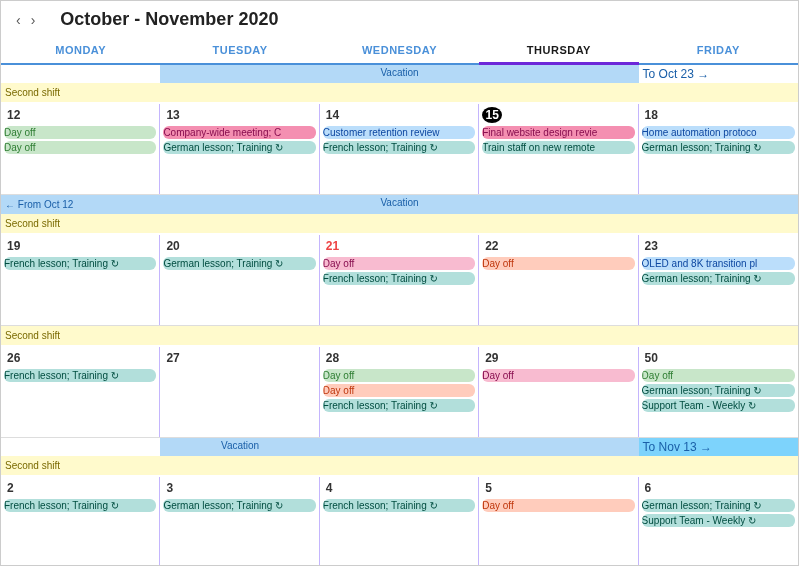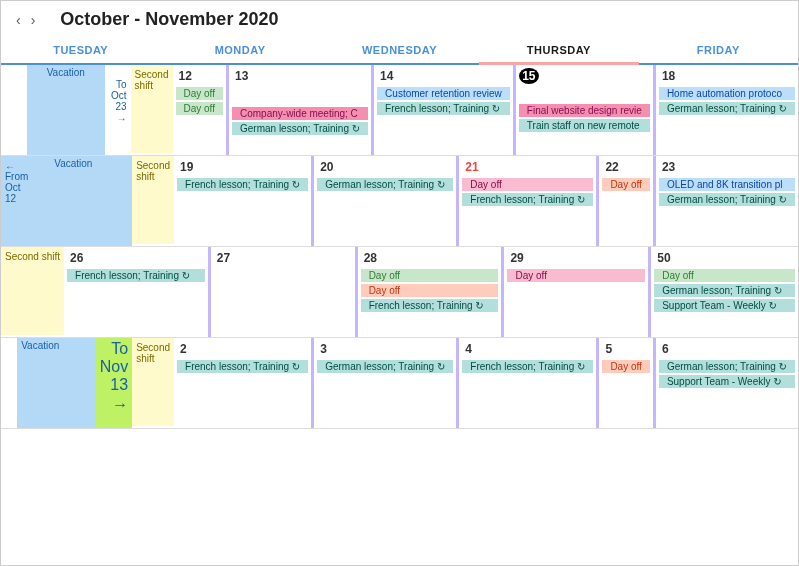--- a/index.html
+++ b/index.html
@@ -6,65 +6,65 @@
     body { font-family: Arial, sans-serif; font-size: 11px; background: #fff; overflow: hidden; }
     
     .calendar-container { width: 799px; height: 566px; display: flex; flex-direction: column; border: 1px solid #ccc; overflow: hidden; }
     
     .nav-header { display: flex; align-items: center; padding: 8px 10px; background: #fff; }
     .nav-btn { background: none; border: none; cursor: pointer; font-size: 14px; color: #555; padding: 2px 5px; }
     .nav-title { font-size: 18px; font-weight: bold; margin-left: 20px; color: #222; }
     
     .day-headers { display: grid; grid-template-columns: repeat(5, 1fr); border-bottom: 2px solid #4a90d9; background: #fff; }
     .day-header { text-align: center; padding: 6px 0; font-size: 11px; font-weight: bold; color: #4a90d9; letter-spacing: 0.5px; }
-    .day-header.active { color: #1a1a1a; border-bottom: 3px solid #fca5a5; margin-bottom: -2px; }
+    .day-header.active { color: #1a1a1a; border-bottom: 3px solid #6d28d9; margin-bottom: -2px; }
     
     .calendar-grid { flex: 1; display: flex; flex-direction: column; overflow-y: auto; overflow-x: hidden; }
     
-    .day-cell { border-right: 3px solid #c4b5fd; padding: 3px; min-height: 90px; position: relative; vertical-align: top; }
+    .day-cell { border-right: 1px solid #c4b5fd; padding: 3px; min-height: 90px; position: relative; vertical-align: top; }
     .day-cell:last-child { border-right: none; }
     
     .day-number { font-size: 12px; font-weight: bold; color: #333; margin-bottom: 3px; padding: 1px 3px; display: inline-block; }
     .day-number.today { background: #000000; color: #fff; border-radius: 50%; width: 20px; height: 16px; display: flex; align-items: center; justify-content: center; }
     
-    .event { border-radius: 0; padding: 1px 8px; margin-bottom: 2px; font-size: 10px; overflow: hidden; white-space: nowrap; text-overflow: ellipsis; cursor: pointer; }
+    .event { border-radius: 6px; padding: 1px 0; margin-bottom: 2px; font-size: 10px; overflow: hidden; white-space: nowrap; text-overflow: ellipsis; cursor: pointer; }
     .event-dayoff-green { background: #c8e6c9; color: #2e7d32; }
     .event-dayoff-pink { background: #f8bbd0; color: #880e4f; }
     .event-dayoff-salmon { background: #ffccbc; color: #bf360c; }
     .event-blue { background: #bbdefb; color: #0d47a1; }
-    .event-pink-meeting { background: #f48fb1; color: #880e4f; margin-top: 20px; }
+    .event-pink-meeting { background: #f48fb1; color: #880e4f; }
     .event-teal { background: #b2dfdb; color: #004d40; }
     
-    .week-with-banner { display: flex; border-bottom: 1px solid #ddd; }
+    .week-with-banner { display: flex; flex-direction: column; border-bottom: 1px solid #ddd; }
     .banner-row { display: grid; grid-template-columns: repeat(5, 1fr); }
     .banner-cell { }
     .banner-span { background: #b3d9f7; color: #1a5fa8; text-align: center; font-size: 10px; padding: 2px 4px; }
-    .banner-arrow { text-align: right; padding: 14px 4px; font-size: 10px; color: #1a5fa8; }
+    .banner-arrow { padding: 2px 4px; font-size: 12px; color: #1a5fa8; }
     .days-row { display: grid; grid-template-columns: repeat(5, 1fr); flex: 1; }
     
     .shift-banner { background: #fffacc; color: #7a6a00; font-size: 10px; padding: 4px 4px; margin-bottom: 2px; }
 
     ::-webkit-scrollbar { width: 10px; }
     ::-webkit-scrollbar-track { background: #f0f0f0; }
     ::-webkit-scrollbar-thumb { background: #bbb; border-radius: 5px; }
   </style>
 </head>
 <body>
 
 <div class="calendar-container">
 
   <div class="nav-header">
     <button class="nav-btn">‹</button>
     <button class="nav-btn">›</button>
     <span class="nav-title">October - November 2020</span>
   </div>
 
   <div class="day-headers">
+    <div class="day-header">MONDAY</div>
     <div class="day-header">TUESDAY</div>
-    <div class="day-header">MONDAY</div>
     <div class="day-header">WEDNESDAY</div>
     <div class="day-header active">THURSDAY</div>
     <div class="day-header">FRIDAY</div>
   </div>
 
   <div class="calendar-grid">
 
     <div class="week-with-banner">
       <div class="banner-row">
         <div class="banner-cell"></div>
@@ -164,21 +164,21 @@
         </div>
       </div>
     </div>
 
     <div class="week-with-banner">
       <div class="banner-row" style="display:grid; grid-template-columns: repeat(5,1fr);">
         <div style="background:#fff; height:4px;"></div>
         <div style="background:#b3d9f7; color:#1a5fa8; text-align:center; font-size:10px; padding:2px 4px;">Vacation</div>
         <div style="background:#b3d9f7;"></div>
         <div style="background:#b3d9f7;"></div>
-        <div style="background:#bef264; color:#1a5fa8; text-align:right; font-size:16px; padding:2px 4px;">To Nov 13 →</div>
+        <div style="background:#7dd3fc; color:#1a5fa8; text-align:left; font-size:12px; padding:2px 4px;">To Nov 13 →</div>
       </div>
       <div class="shift-banner">Second shift</div>
       <div class="days-row">
         <div class="day-cell">
           <div class="day-number">2</div>
           <div class="event event-teal">French lesson; Training ↻</div>
         </div>
         <div class="day-cell">
           <div class="day-number">3</div>
           <div class="event event-teal">German lesson; Training ↻</div>

